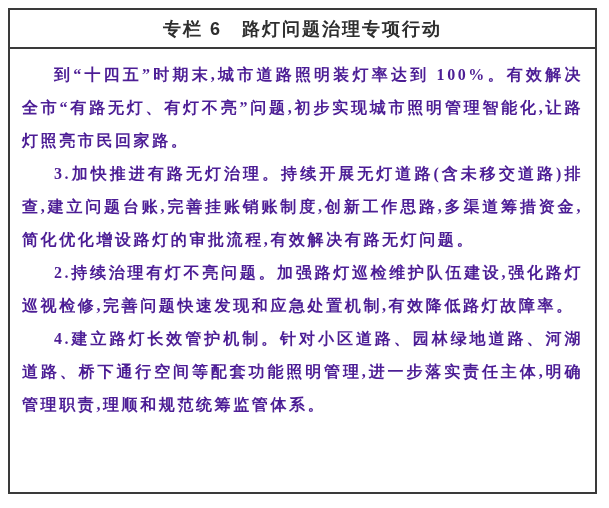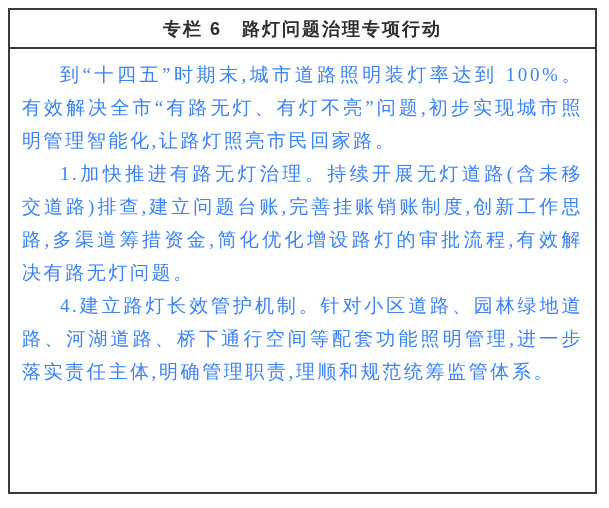--- a/index.html
+++ b/index.html
@@ -33,33 +33,35 @@
     font-size: 18px;
     letter-spacing: 2px;
     color: #2e2e2e;
     white-space: pre;
   }
   .panel-body {
     padding: 9px 12px 6px 12px;
     color: #2e2e2e;
   }
   .panel-body p {
-    font-size: 19px;
+    font-size: 16px;
     line-height: 33px;
     letter-spacing: 2.6px;
     text-align: justify;
     text-indent: 2em;
-    color: #3b82f6;
+    color: #4c1d95;
+    font-weight: bold;
   }
 </style>
 </head>
 <body>
 
 <div class="page">
   <div class="panel">
     <div class="panel-title">专栏 6　路灯问题治理专项行动</div>
     <div class="panel-body">
       <p>到“十四五”时期末,城市道路照明装灯率达到 100%。有效解决全市“有路无灯、有灯不亮”问题,初步实现城市照明管理智能化,让路灯照亮市民回家路。</p>
-      <p>1.加快推进有路无灯治理。持续开展无灯道路(含未移交道路)排查,建立问题台账,完善挂账销账制度,创新工作思路,多渠道筹措资金,简化优化增设路灯的审批流程,有效解决有路无灯问题。</p>
+      <p>3.加快推进有路无灯治理。持续开展无灯道路(含未移交道路)排查,建立问题台账,完善挂账销账制度,创新工作思路,多渠道筹措资金,简化优化增设路灯的审批流程,有效解决有路无灯问题。</p>
+      <p>2.持续治理有灯不亮问题。加强路灯巡检维护队伍建设,强化路灯巡视检修,完善问题快速发现和应急处置机制,有效降低路灯故障率。</p>
       <p>4.建立路灯长效管护机制。针对小区道路、园林绿地道路、河湖道路、桥下通行空间等配套功能照明管理,进一步落实责任主体,明确管理职责,理顺和规范统筹监管体系。</p>
     </div>
   </div>
 </div>
 
 </body></html>

